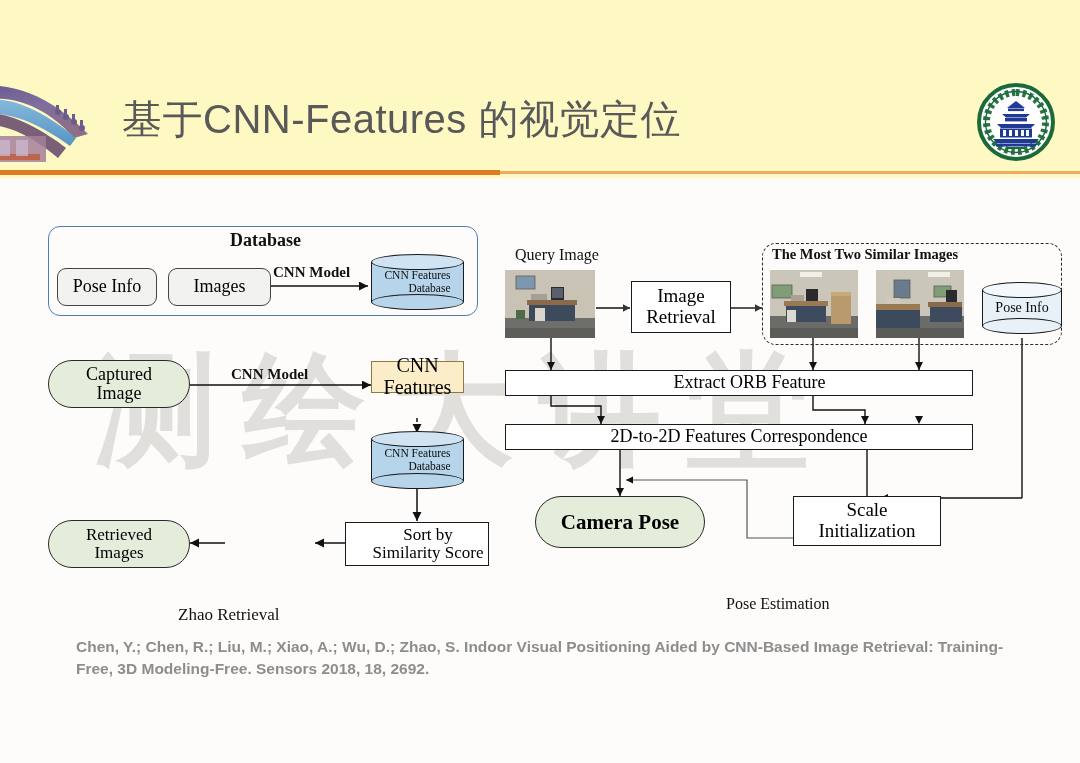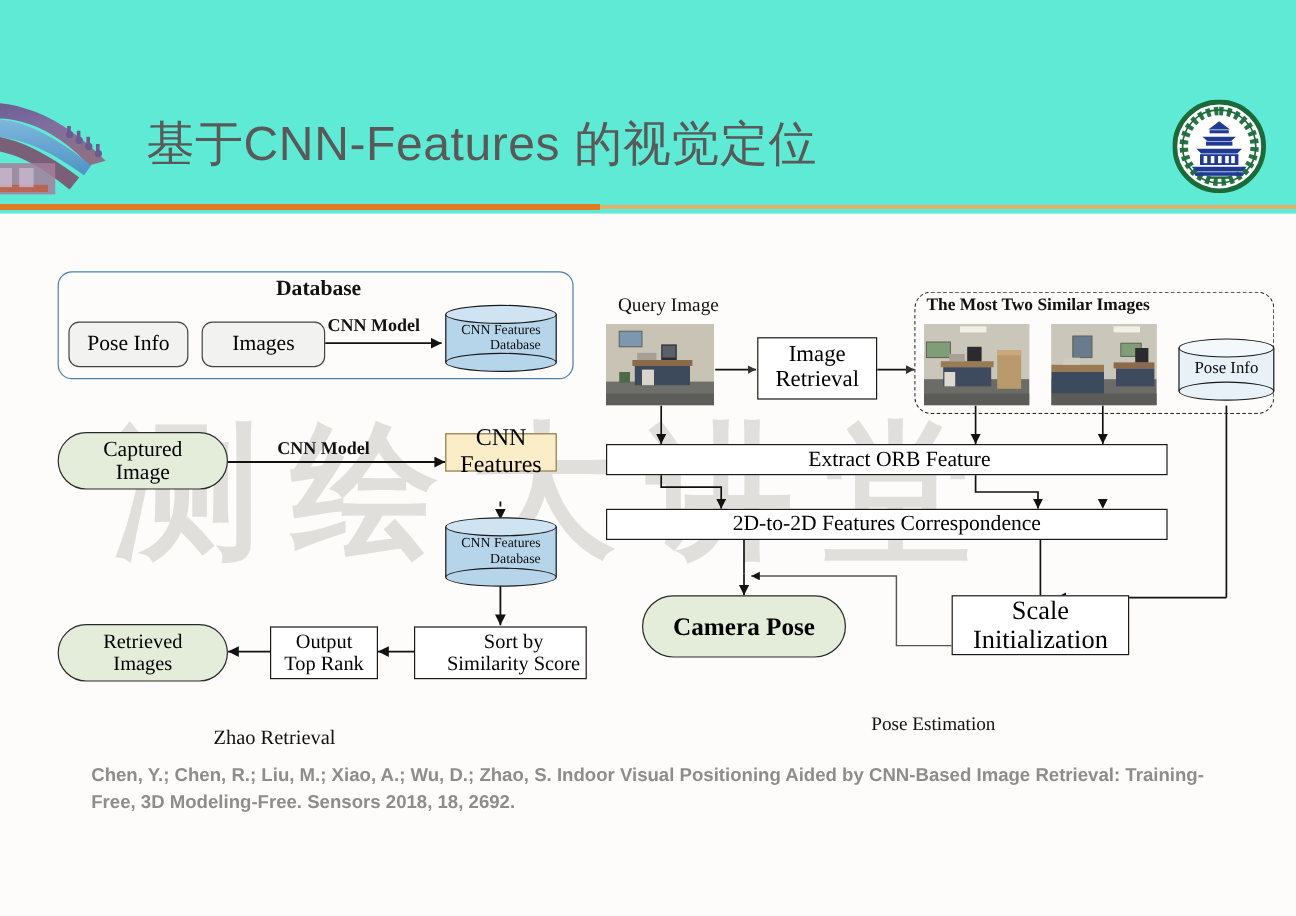--- a/index.html
+++ b/index.html
@@ -4,21 +4,21 @@
 <style>
   html,body{margin:0;padding:0;}
   body{
     width:1080px;height:763px;
     background:#fdfcfb;
     font-family:"Liberation Serif",serif;
     overflow:hidden;
     position:relative;
   }
   
-  #header{position:absolute;left:0;top:0;width:1080px;height:178px;background:#5eead4;}
+  #header{position:absolute;left:0;top:0;width:1080px;height:178px;background:#fef9c3;}
   #pagoda{position:absolute;left:-4px;top:58px;width:112px;height:112px;overflow:hidden;}
   #pagoda svg{display:block;}
   #title{
     position:absolute;left:122px;top:92px;
     font-family:"Liberation Sans",sans-serif;
     font-size:40px;color:#595959;letter-spacing:.5px;white-space:nowrap;
   }
   #logo{position:absolute;left:977px;top:83px;width:78px;height:78px;}
   #divider-dark{position:absolute;left:0;top:170px;width:500px;height:5px;background:#e07b22;}
   #divider-light{position:absolute;left:500px;top:171px;width:580px;height:3px;background:#f0ab62;}
@@ -255,26 +255,20 @@
     </div>
   </div>
 
   <div class="node rect" style="left:345px;top:344px;width:144px;height:44px;font-size:17px;padding-left:22px;">
     <div>
       <div>Sort by</div>
       <div>Similarity Score</div>
     </div>
   </div>
 
-  <div class="node rect" style="left:225px;top:344px;width:90px;height:44px;font-size:17px;">
-    <div>
-      <div>Output</div>
-      <div>Top Rank</div>
-    </div>
-  </div>
 
   <div class="node oval" style="left:48px;top:342px;width:142px;height:48px;font-size:17px;">
     <div>
       <div>Retrieved</div>
       <div>Images</div>
     </div>
   </div>
 
   <div class="lbl" style="left:178px;top:427px;font-size:17px;">Zhao Retrieval</div>
 
@@ -355,21 +349,21 @@
   </div>
 
   <div class="node rect" style="left:505px;top:246px;width:468px;height:26px;font-size:18px;">
     <span>2D-to-2D Features Correspondence</span>
   </div>
 
   <div class="node oval" style="left:535px;top:318px;width:170px;height:52px;font-size:21px;font-weight:bold;">
     <span>Camera Pose</span>
   </div>
 
-  <div class="node rect" style="left:793px;top:318px;width:148px;height:50px;font-size:22px;text-align:center;">
+  <div class="node rect" style="left:793px;top:318px;width:148px;height:50px;font-size:19px;text-align:center;">
     <div>
       <div>Scale</div>
       <div>Initialization</div>
     </div>
   </div>
 
   <div class="lbl" style="left:726px;top:417px;font-size:16px;">Pose Estimation</div>
 </div>
 
 <div id="citation">

